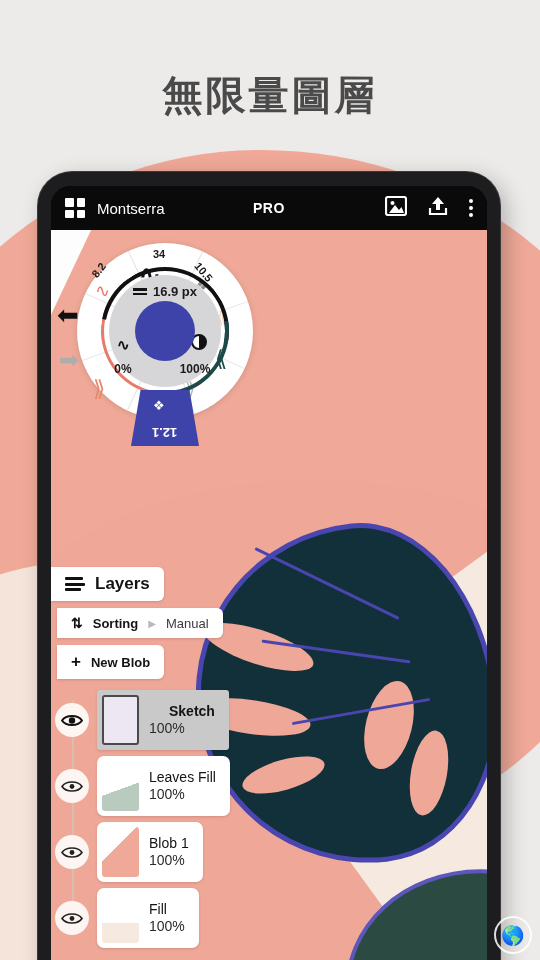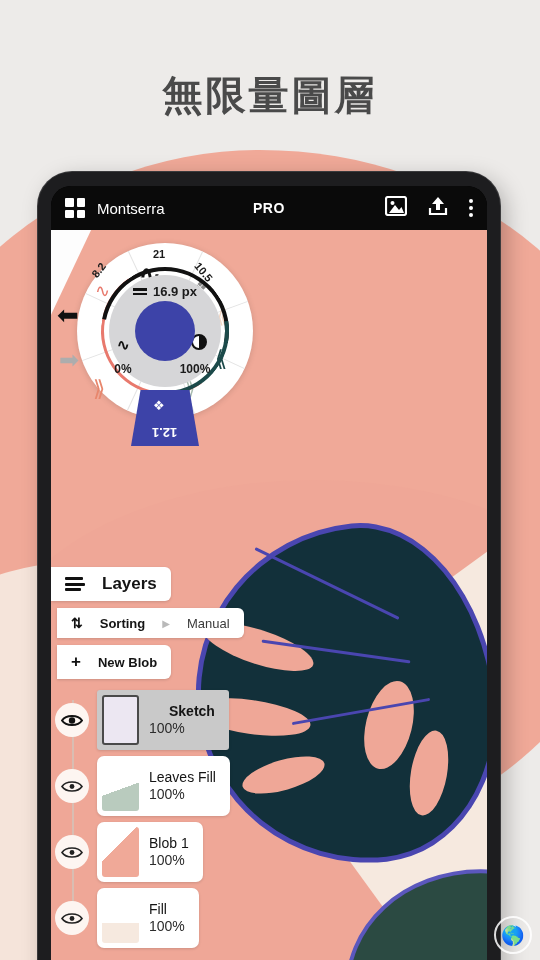--- a/index.html
+++ b/index.html
@@ -173,21 +173,21 @@
     color:#fff; font-size:13px; font-weight:bold; transform:rotate(180deg);
     margin-bottom:6px;
   }
   .tab-brush { position:absolute; left:22px; top:8px; width:24px; height:16px;
     color:#fff; font-size:13px; }
 
   
   #layers { position:absolute; left:0; top:336px; width:230px; z-index:5; }
   .pill {
     background:#fff; border-radius:0 6px 6px 0; display:inline-flex;
-    align-items:center; gap:17px; padding:7px 14px 7px 14px;
+    align-items:center; gap:10px; padding:7px 14px 7px 14px;
     box-shadow:0 1px 3px rgba(0,0,0,.15); margin-bottom:7px; margin-left:0;
   }
   .pill.ind { margin-left:6px; }
   .pill .t-strong { font-size:17px; font-weight:bold; color:#141414; }
   .pill .t-mid { font-size:13px; font-weight:bold; color:#141414; }
   .pill .t-soft { font-size:13px; color:#3b3b3b; }
   .pill .t-arrow { font-size:10px; color:#b9b9b9; }
   .hamb { display:inline-flex; flex-direction:column; gap:2.5px; }
   .hamb i { display:block; height:3px; background:#111; border-radius:1px; }
   .hamb i:nth-child(1){ width:18px; } .hamb i:nth-child(2){ width:20px; }
@@ -300,21 +300,21 @@
           <div class="seg-line" style="transform:rotate(25deg);"></div>
           <div class="seg-line" style="transform:rotate(70deg);"></div>
           <div class="seg-line" style="transform:rotate(115deg);"></div>
           <div class="seg-line" style="transform:rotate(160deg);"></div>
           <div class="seg-line" style="transform:rotate(205deg);"></div>
         </div>
 
         <div class="seg-label" style="left:26px;top:26px;transform:rotate(-52deg);">8.2</div>
         <div class="seg-stroke" style="left:30px;top:42px;color:#e8796d;">∿</div>
 
-        <div class="seg-label" style="left:88px;top:10px;">21</div>
+        <div class="seg-label" style="left:88px;top:10px;">34</div>
         <div class="seg-stroke" style="left:74px;top:22px;color:#111;font-size:26px;font-weight:bold;">∿</div>
 
         <div class="seg-label" style="left:128px;top:28px;transform:rotate(50deg);">10.5</div>
         <div class="seg-stroke" style="left:128px;top:40px;color:#8b8b8b;font-size:16px;">❖</div>
 
         <div class="seg-stroke" style="left:152px;top:68px;color:#f3d7c3;">⟪</div>
         <div class="seg-stroke" style="left:150px;top:108px;color:#1c4a4a;font-size:22px;">⟪</div>
         <div class="seg-stroke" style="left:120px;top:140px;color:#a8bcae;">⟫</div>
         <div class="seg-stroke" style="left:28px;top:138px;color:#e8866c;font-size:22px;">⟫</div>
 

